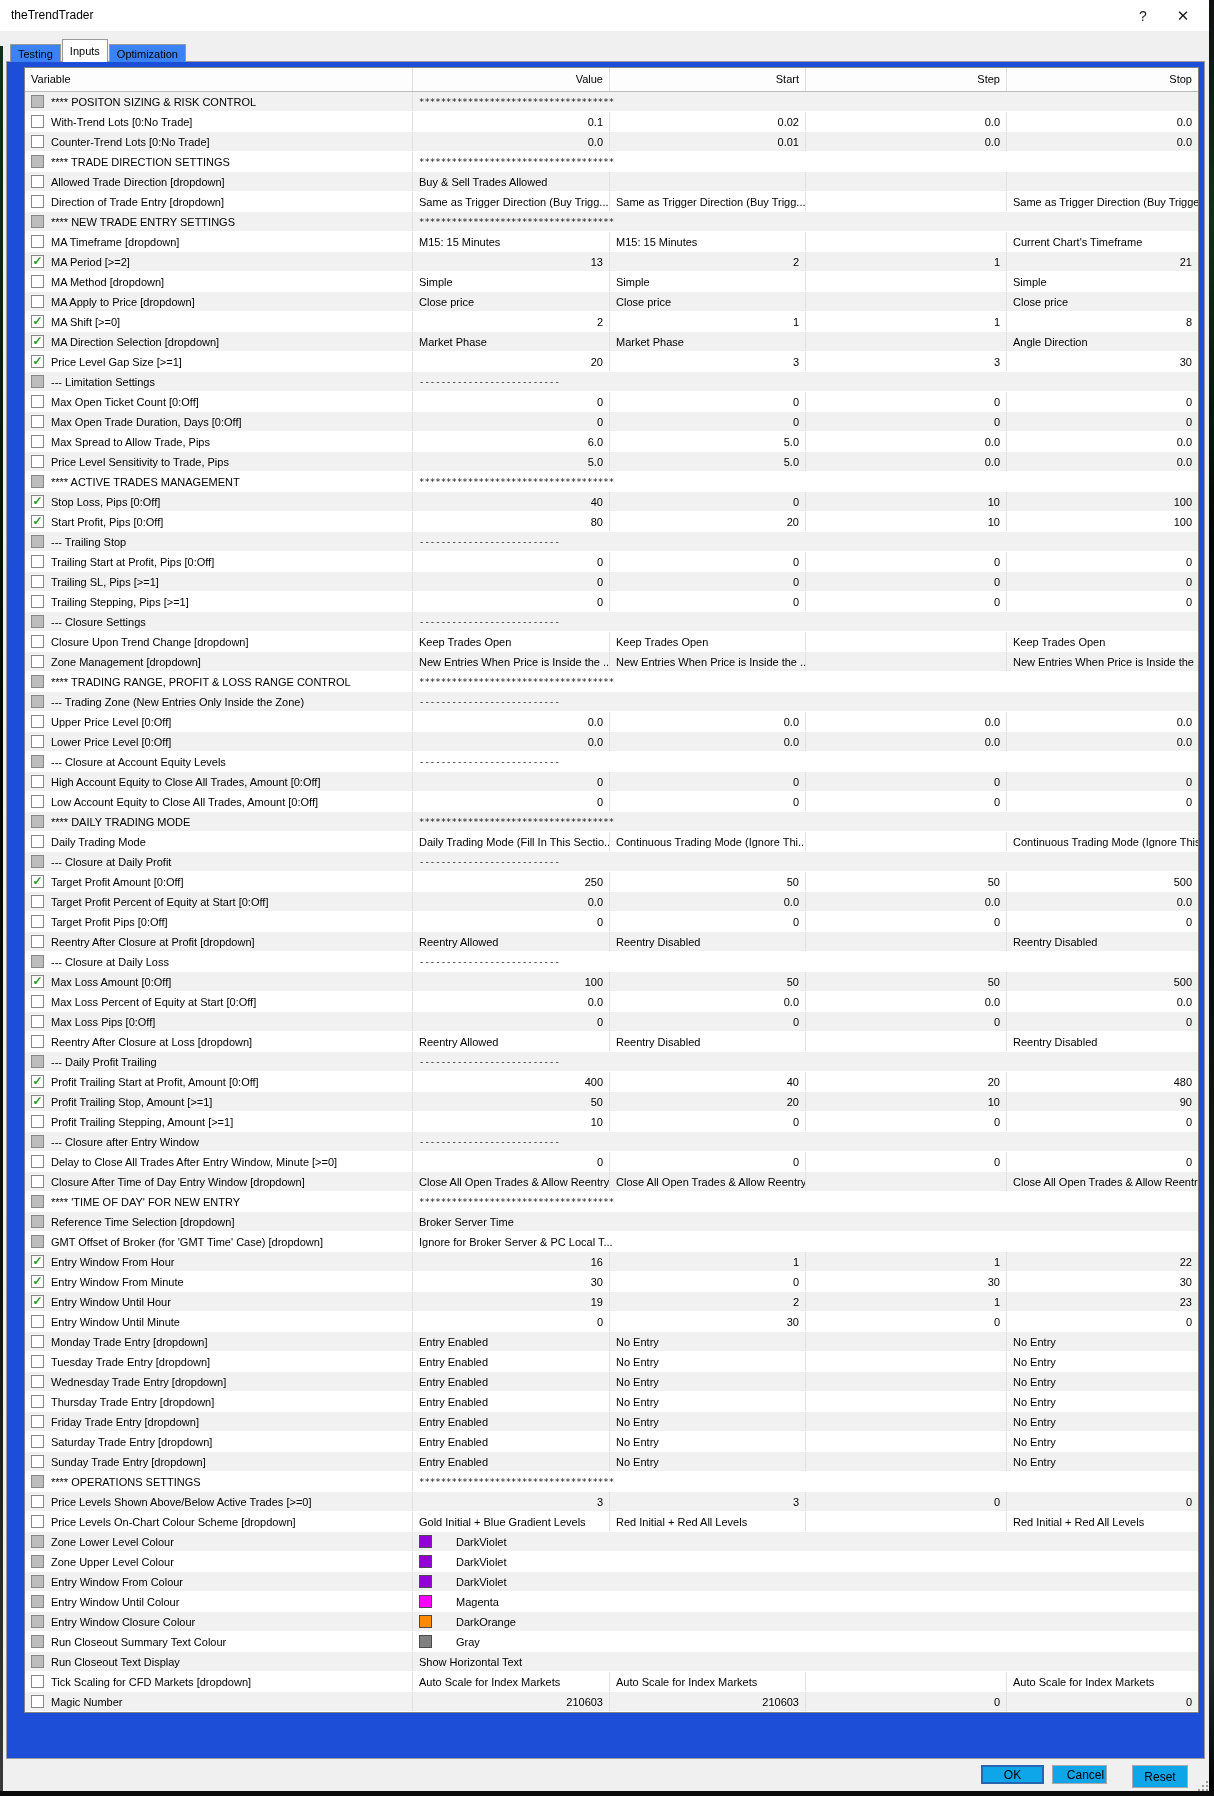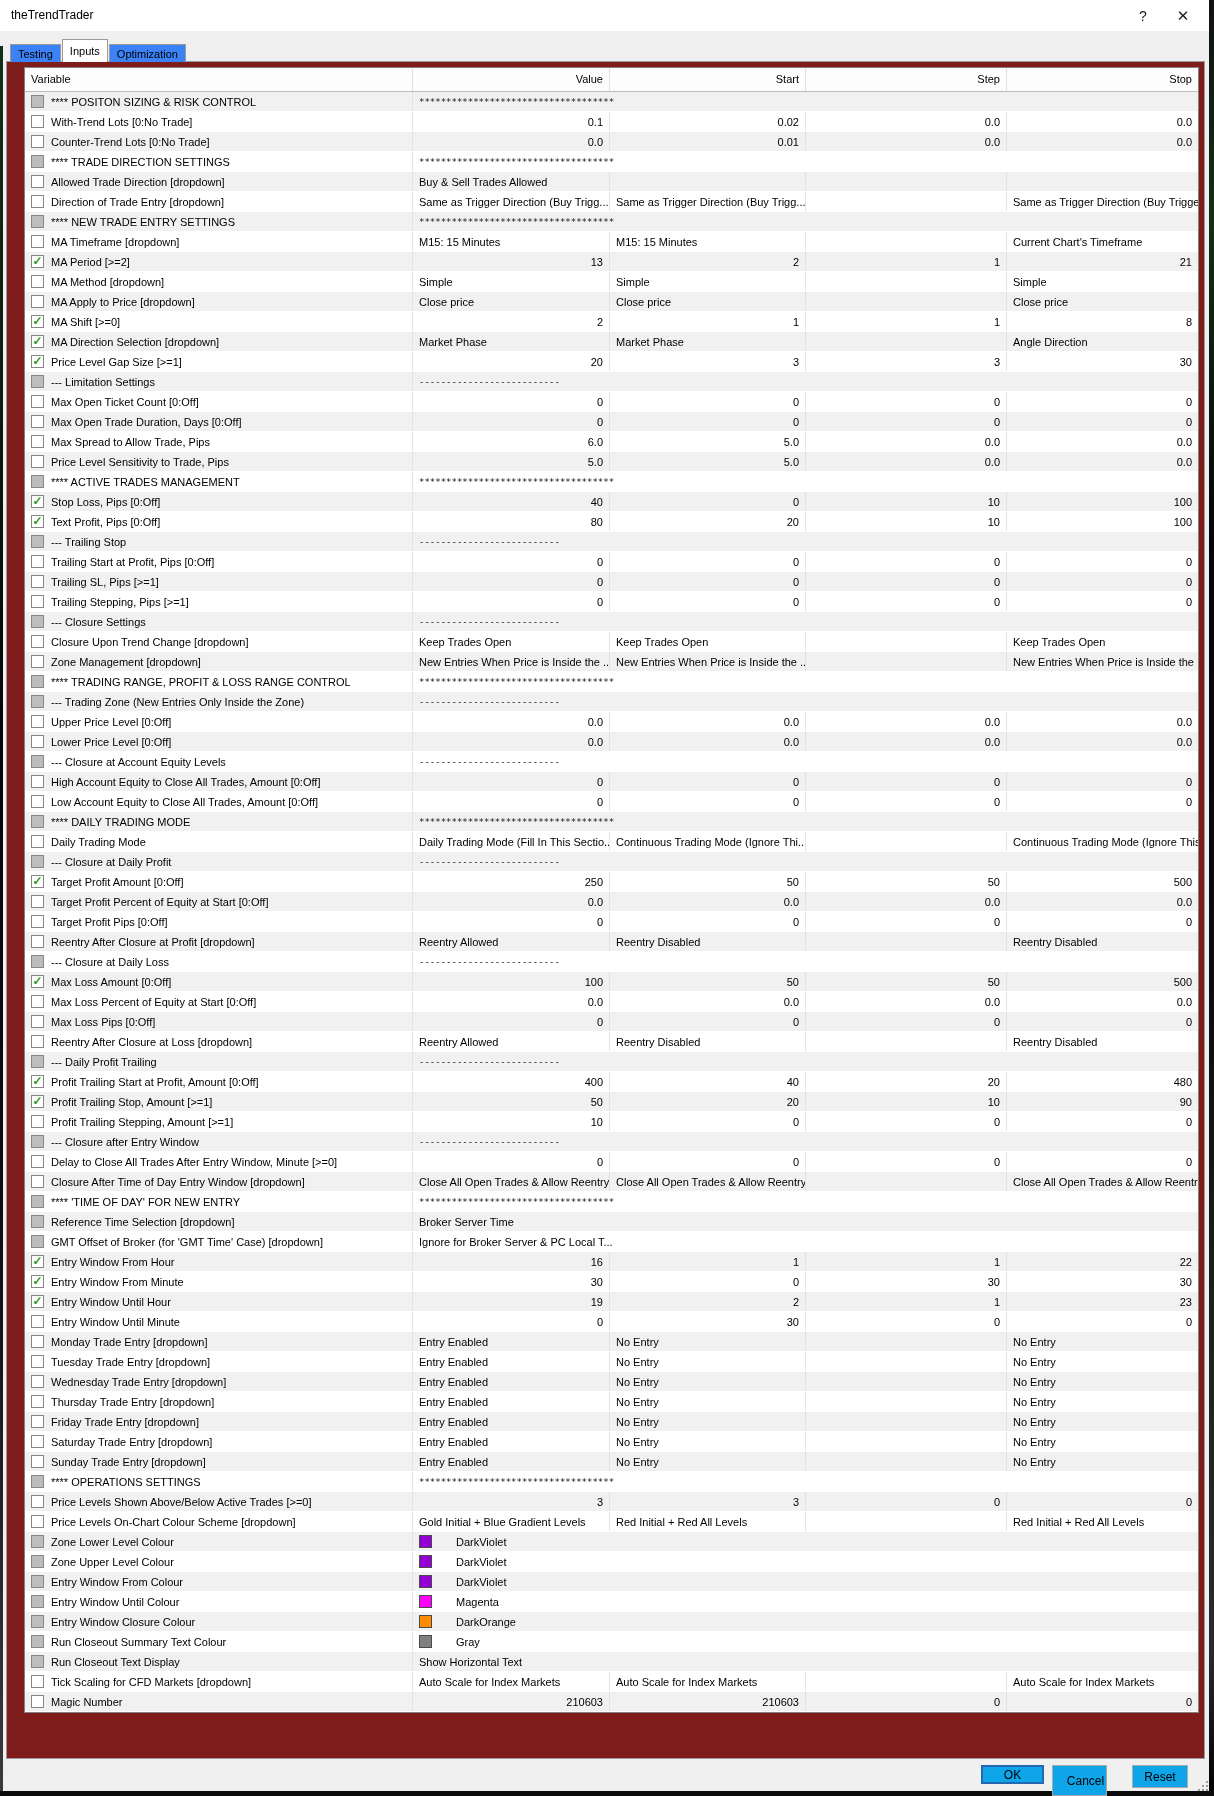--- a/index.html
+++ b/index.html
@@ -23,21 +23,21 @@
   .cap-close{left:1170px;font-size:15px;}
 
   
   .tabstrip{position:absolute;left:10px;top:39px;height:23px;display:flex;align-items:flex-end;z-index:5;}
   .tab{height:18px;box-sizing:border-box;border:1px solid #9a9a9a;border-bottom:none;background:#3b82f6;
     font-size:11px;padding:3px 7px 0 7px;margin-right:1px;}
   .tab.selected{height:23px;background:#fff;padding-top:5px;position:relative;z-index:6;}
 
   
   .page{position:absolute;left:6px;top:61px;width:1199px;height:1698px;box-sizing:border-box;
-    background:#7f1d1d;border:1px solid #9a9a9a;z-index:1;}
+    background:#1d4ed8;border:1px solid #9a9a9a;z-index:1;}
 
   
   .table{position:absolute;left:17px;top:5px;width:1175px;box-sizing:border-box;border:1px solid #828282;background:#fff;}
   .thead{display:flex;height:23px;background:#fdfdfd;border-bottom:1px solid #bdbdbd;}
   .th{box-sizing:border-box;height:100%;font-size:11px;padding:5px 6px 0 6px;border-right:1px solid #e0e0e0;
     white-space:nowrap;overflow:hidden;}
   .th.r{text-align:right;}
   .c0{width:388px;} .c1{width:197px;} .c2{width:196px;} .c3{width:201px;} .c4{width:191px;border-right:none !important;}
   .row{display:flex;height:20px;box-sizing:border-box;border-bottom:1px solid #ffffff;background:#fff;}
   .row.alt{background:var(--row_alt,#f1f1f1);}
@@ -55,21 +55,21 @@
   .sw{width:13px;height:13px;box-sizing:border-box;border:1px solid #4a4a4a;flex:none;}
   .swn{margin-left:24px;}
   .stars,.dashes{font-size:9px;letter-spacing:0px;font-family:"DejaVu Sans Mono",monospace;color:#111;}
 
   
   .btn{position:absolute;box-sizing:border-box;background:#0ea5e9;border:1px solid #a9a9a9;
     font-size:12px;display:flex;align-items:center;justify-content:center;}
   .btn-load{left:982px;top:1727px;width:102px;height:19px;}
   .btn-save{left:1093px;top:1727px;width:104px;height:19px;}
   .btn-ok{left:981px;top:1765px;width:63px;height:19px;border:2px solid var(--accent_focus,#2567b0);}
-  .btn-cancel{left:1052px;top:1765px;width:55px;height:31px;padding-left:12px;}
+  .btn-cancel{left:1052px;top:1765px;width:55px;height:19px;padding-left:12px;}
   .btn-reset{left:1132px;top:1765px;width:56px;height:23px;}
   u{text-decoration:underline;}
 
   
   .grip{position:absolute;left:1194px;top:1777px;width:14px;height:14px;}
   .grip i{position:absolute;width:2px;height:2px;background:#9a9a9a;}
 </style>
 </head>
 <body>
 
@@ -312,21 +312,21 @@
           <div class="cell c1 num">40</div>
           <div class="cell c2 num">0</div>
           <div class="cell c3 num">10</div>
           <div class="cell c4 num">100</div>
         </div>
         <div class="row">
           <div class="cell c0">
             <span class="cb ck">
               <span class="ckg">✓</span>
             </span>
-            <span class="lb">Text Profit, Pips [0:Off]</span>
+            <span class="lb">Start Profit, Pips [0:Off]</span>
           </div>
           <div class="cell c1 num">80</div>
           <div class="cell c2 num">20</div>
           <div class="cell c3 num">10</div>
           <div class="cell c4 num">100</div>
         </div>
         <div class="row alt">
           <div class="cell c0">
             <span class="cb sec"></span>
             <span class="lb">--- Trailing Stop</span>

